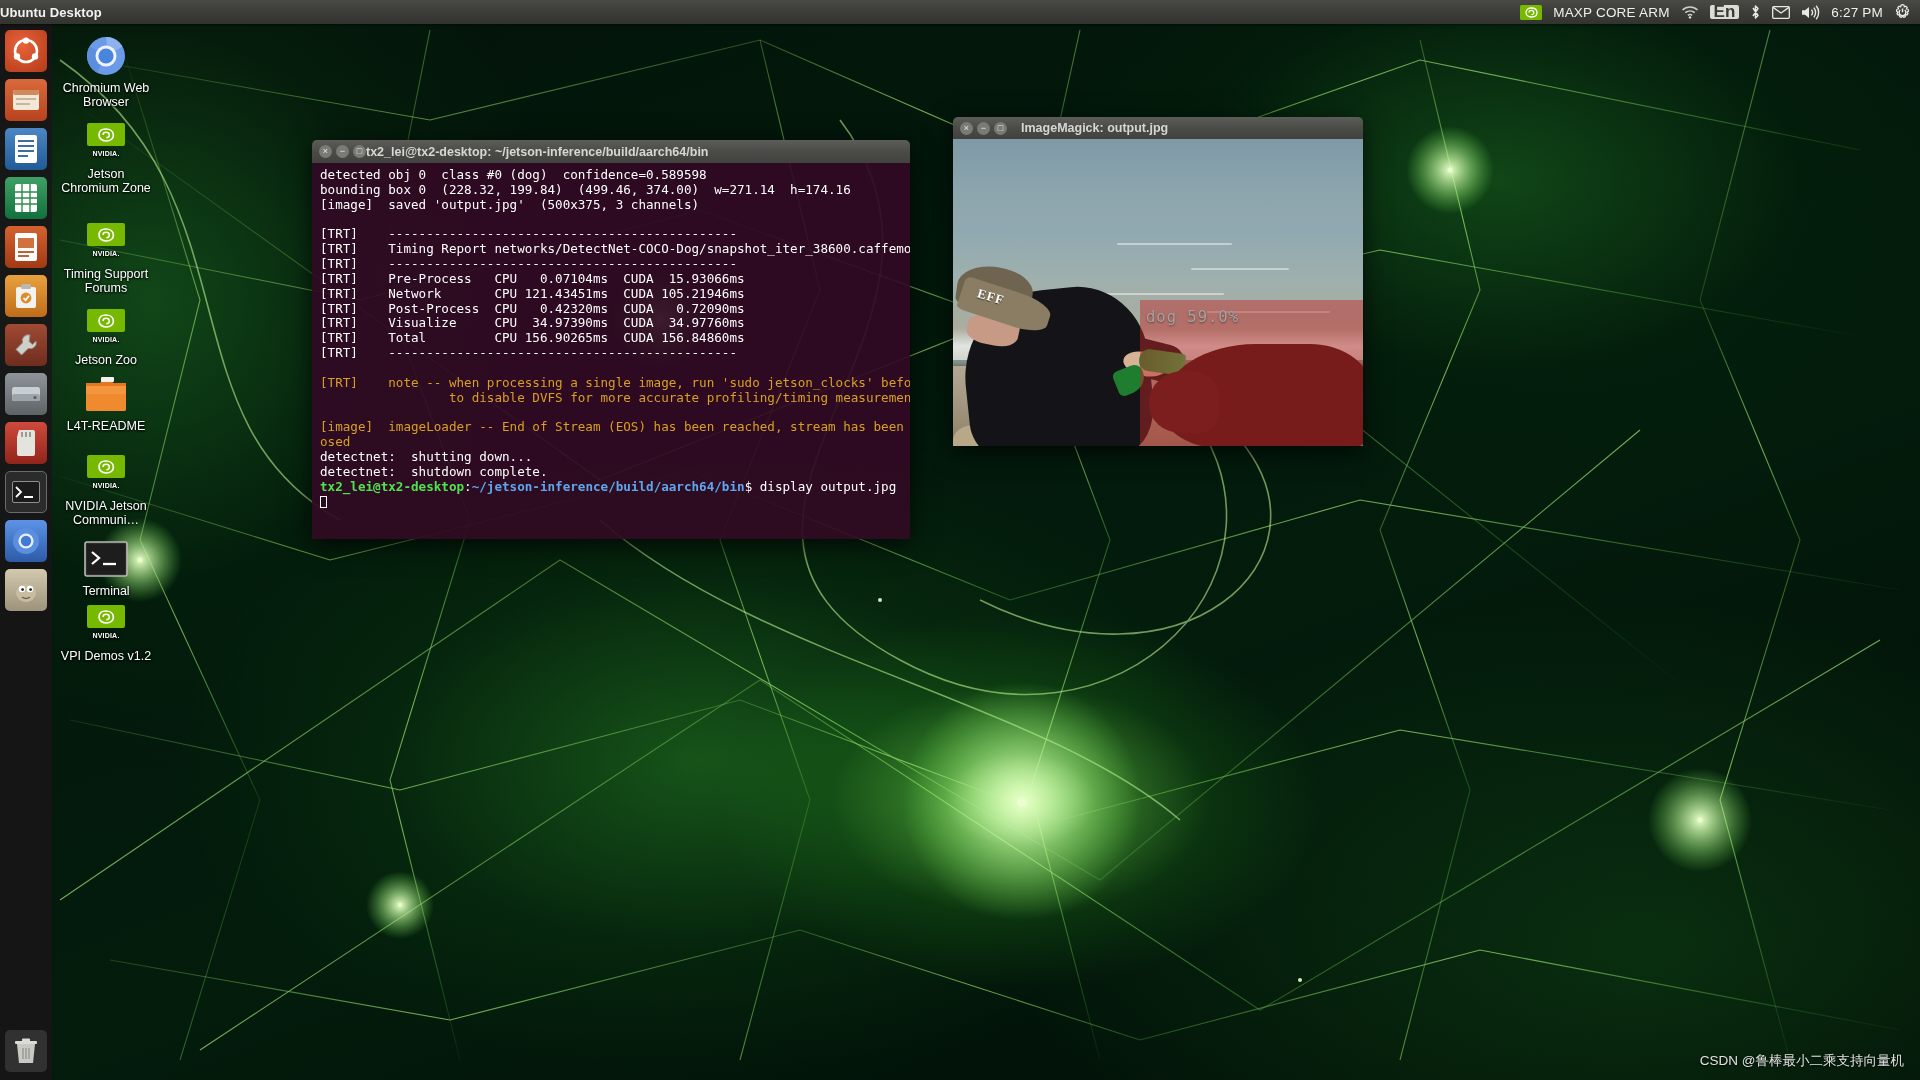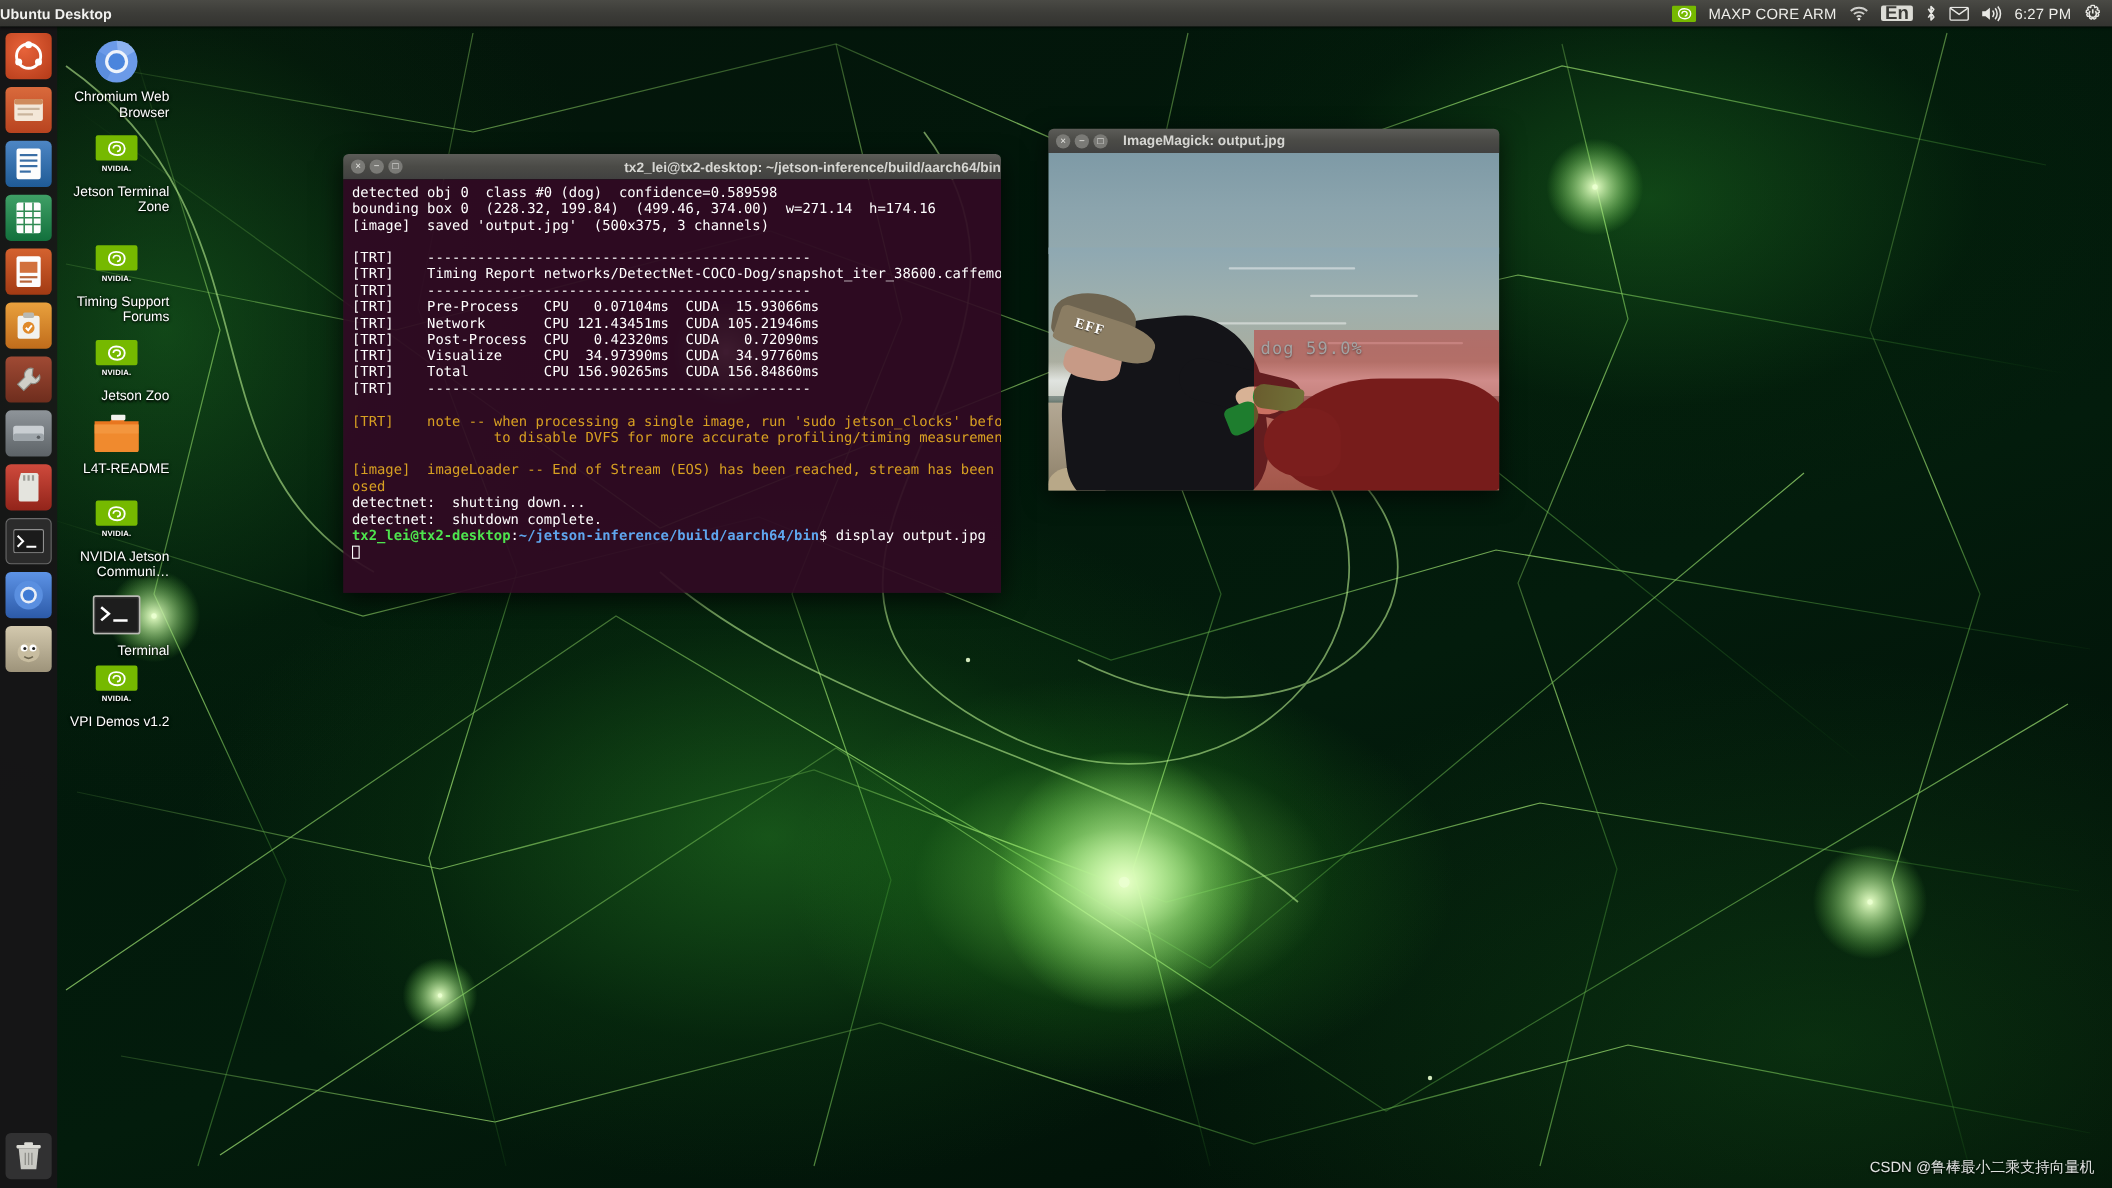--- a/index.html
+++ b/index.html
@@ -56,21 +56,21 @@
   }
   .launcher-item.pinned::before {
     content: ""; position: absolute; left: -5px; top: 50%; transform: translateY(-50%);
     width: 0; height: 0; border-top: 4px solid transparent; border-bottom: 4px solid transparent;
     border-left: 4px solid rgba(255,255,255,0.85);
   }
   #launcher-bottom { margin-top: auto; margin-bottom: 8px; }
 
   
   .desk-icon {
-    position: absolute; width: 96px; text-align: right; z-index: 10;
+    position: absolute; width: 96px; text-align: center; z-index: 10;
     color: #ffffff; font-size: 12.5px; line-height: 14px;
     text-shadow: 0 1px 2px rgba(0,0,0,0.95), 0 0 3px rgba(0,0,0,0.8);
     cursor: default;
   }
   .desk-icon .glyph { height: 46px; display: flex; align-items: center; justify-content: center; margin-bottom: 2px; }
   .desk-icon .cap { display: block; }
 
   .nv-badge {
     width: 44px; height: 38px; display: flex; flex-direction: column;
     align-items: center; justify-content: flex-start;
@@ -89,21 +89,21 @@
     border-top-left-radius: 5px; border-top-right-radius: 5px;
     padding-left: 7px;
   }
   .wbtns { display: flex; gap: 4px; align-items: center; }
   .wbtn {
     width: 13px; height: 13px; border-radius: 50%;
     background: #7a7a76; display: flex; align-items: center; justify-content: center;
     color: #e8e8e4; font-size: 9px; line-height: 9px;
   }
   .wtitle {
-    flex: 1; text-align: right; color: #d6d6d2; font-size: 12.5px;
+    flex: 1; text-align: left; color: #d6d6d2; font-size: 12.5px;
     font-weight: bold; white-space: nowrap; overflow: hidden;
   }
 
   
   #terminal-window { left: 312px; top: 140px; width: 598px; }
   #terminal-body {
     background: rgba(48,10,36,0.93);
     padding: 5px 0 4px 8px;
     height: 376px; overflow: hidden;
     font-family: "DejaVu Sans Mono", "Liberation Mono", monospace;
@@ -479,21 +479,21 @@
       <div class="nv-badge">
         <div class="nv-green">
           <svg width="28" height="18" viewBox="0 0 28 18">
             <path d="M7 9 C7 5 10 3 13.6 3 C18.2 3 21.4 5.3 21.4 9 C21.4 12.9 18.2 15 14.6 15 C10.8 15 7 13.2 7 9 Z" fill="none" stroke="#fff" stroke-width="1.7"></path>
             <path d="M11 9 C11 7.3 12.3 6.3 14 6.3 C16 6.3 17.3 7.5 17.3 9 C17.3 10.7 16 11.7 14.3 11.7" fill="none" stroke="#fff" stroke-width="1.5"></path>
           </svg>
         </div>
         <div class="nv-word">NVIDIA.</div>
       </div>
     </div>
-    <span class="cap">Jetson Terminal Zone</span>
+    <span class="cap">Jetson Chromium Zone</span>
   </div>
 
   <div class="desk-icon" style="left:58px; top:219px;">
     <div class="glyph">
       <div class="nv-badge">
         <div class="nv-green">
           <svg width="28" height="18" viewBox="0 0 28 18">
             <path d="M7 9 C7 5 10 3 13.6 3 C18.2 3 21.4 5.3 21.4 9 C21.4 12.9 18.2 15 14.6 15 C10.8 15 7 13.2 7 9 Z" fill="none" stroke="#fff" stroke-width="1.7"></path>
             <path d="M11 9 C11 7.3 12.3 6.3 14 6.3 C16 6.3 17.3 7.5 17.3 9 C17.3 10.7 16 11.7 14.3 11.7" fill="none" stroke="#fff" stroke-width="1.5"></path>
           </svg>

